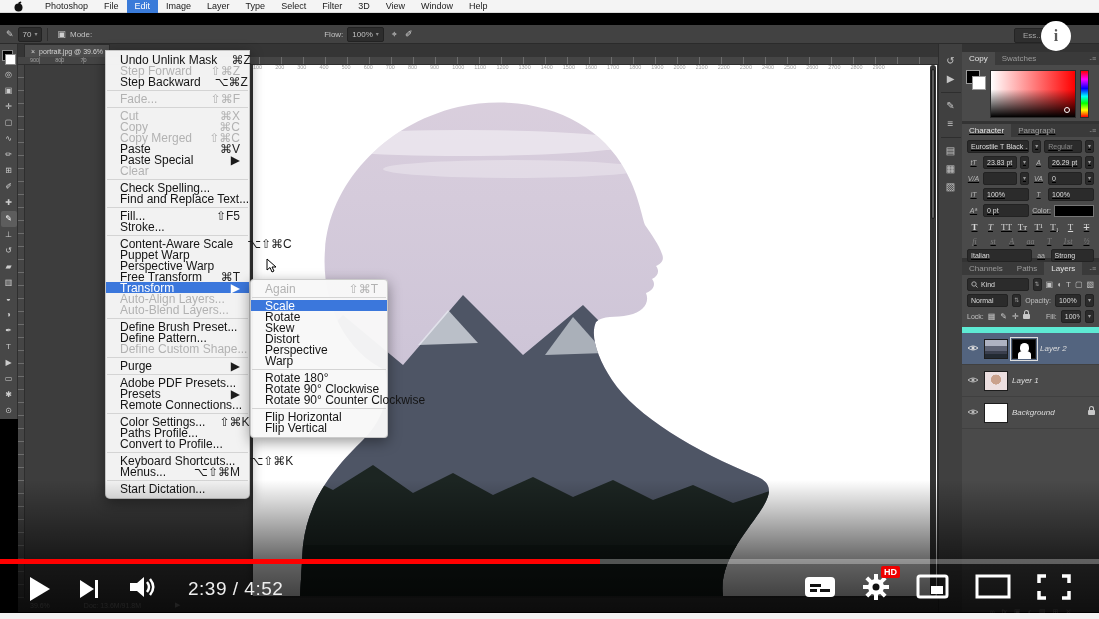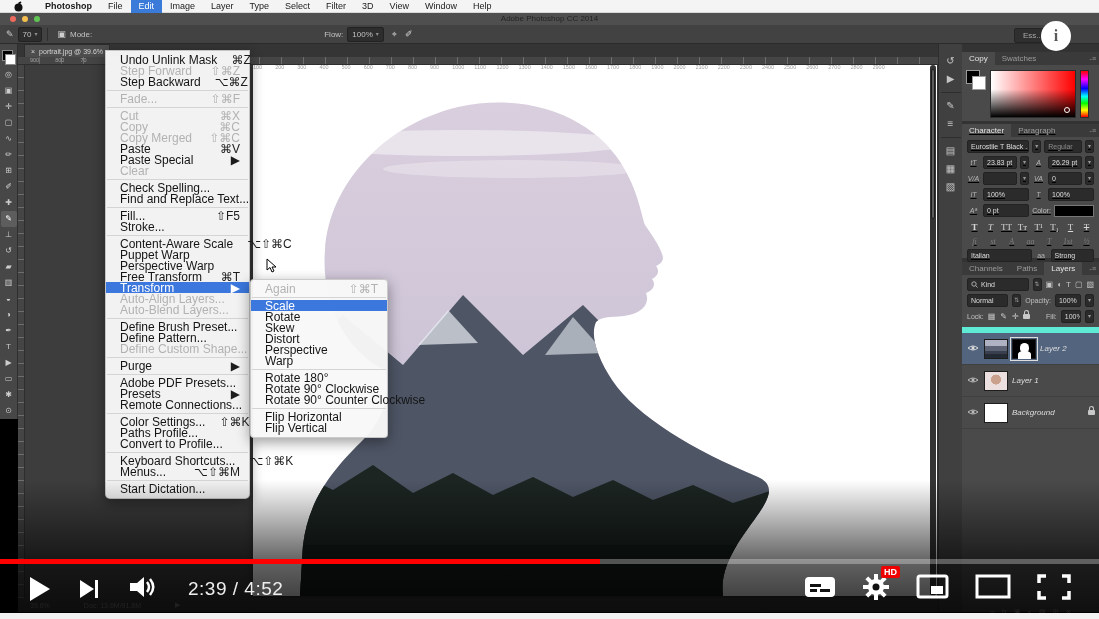--- a/index.html
+++ b/index.html
@@ -5,21 +5,21 @@
   html,body{margin:0;padding:0;background:#000;}
   .stage{position:relative;width:1099px;height:619px;background:#000;overflow:hidden;
          font-family:"Liberation Sans",sans-serif;-webkit-font-smoothing:antialiased;}
   .abs{position:absolute;}
 
   
   .menubar{left:0;top:0;width:1099px;height:13px;background:#f4f4f4;display:flex;align-items:center;
            font-size:9px;color:#1a1a1a;z-index:6;border-bottom:1px solid #d8d8d8;box-sizing:border-box;}
   .apple{margin:0 14px 0 14px;display:flex;align-items:center;}
   .mb-item{padding:0 8px;height:13px;line-height:13px;}
-  .mb-item.bold{font-weight:bold;}
+  .mb-item.bold{font-weight:normal;}
   .mb-item.active{background:#3a7bd9;color:#fff;}
 
   
   .titlebar{left:0;top:13px;width:1099px;height:12px;background:#4f4f4f;z-index:5;}
   .tl{position:absolute;top:3px;width:6px;height:6px;border-radius:50%;}
   .title{position:absolute;left:0;right:0;top:0;text-align:center;font-size:8px;line-height:12px;color:#232323;}
 
   
   .optionsbar{left:0;top:25px;width:1099px;height:19px;background:#424242;border-bottom:1px solid #2b2b2b;
               box-sizing:border-box;z-index:5;display:flex;align-items:center;font-size:8px;color:#c2c2c2;}
@@ -219,26 +219,20 @@
 
       <span class="mb-item">3D</span>
 
       <span class="mb-item">View</span>
 
       <span class="mb-item">Window</span>
 
       <span class="mb-item">Help</span>
     </div>
 
-  <div class="abs titlebar">
-    <span class="tl" style="left:10px;background:#ed6a5e;"></span>
-    <span class="tl" style="left:22px;background:#f4bf4f;"></span>
-    <span class="tl" style="left:34px;background:#61c554;"></span>
-    <span class="title">Adobe Photoshop CC 2014</span>
-  </div>
 
   <div class="abs optionsbar">
     <span class="ob-icon" style="margin-left:6px;">✎</span>
     <span class="ob-box">
       <span>70</span>
       <span class="ob-caret">▾</span>
     </span>
     <span class="ob-sep"></span>
     <span class="ob-icon">▣</span>
     <span>Mode:</span>

